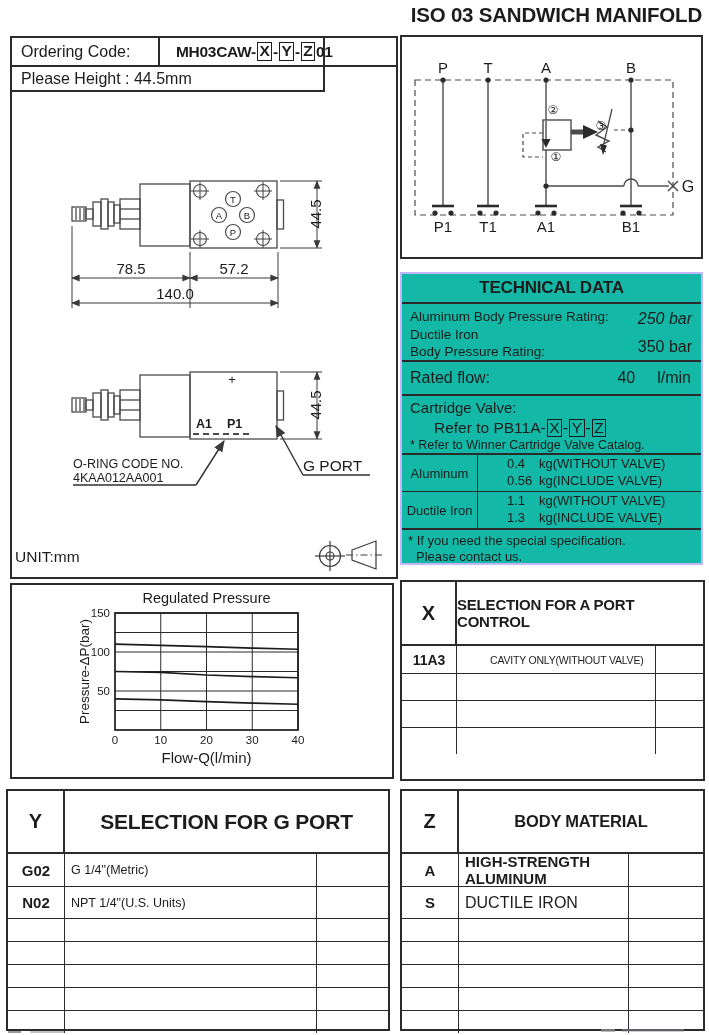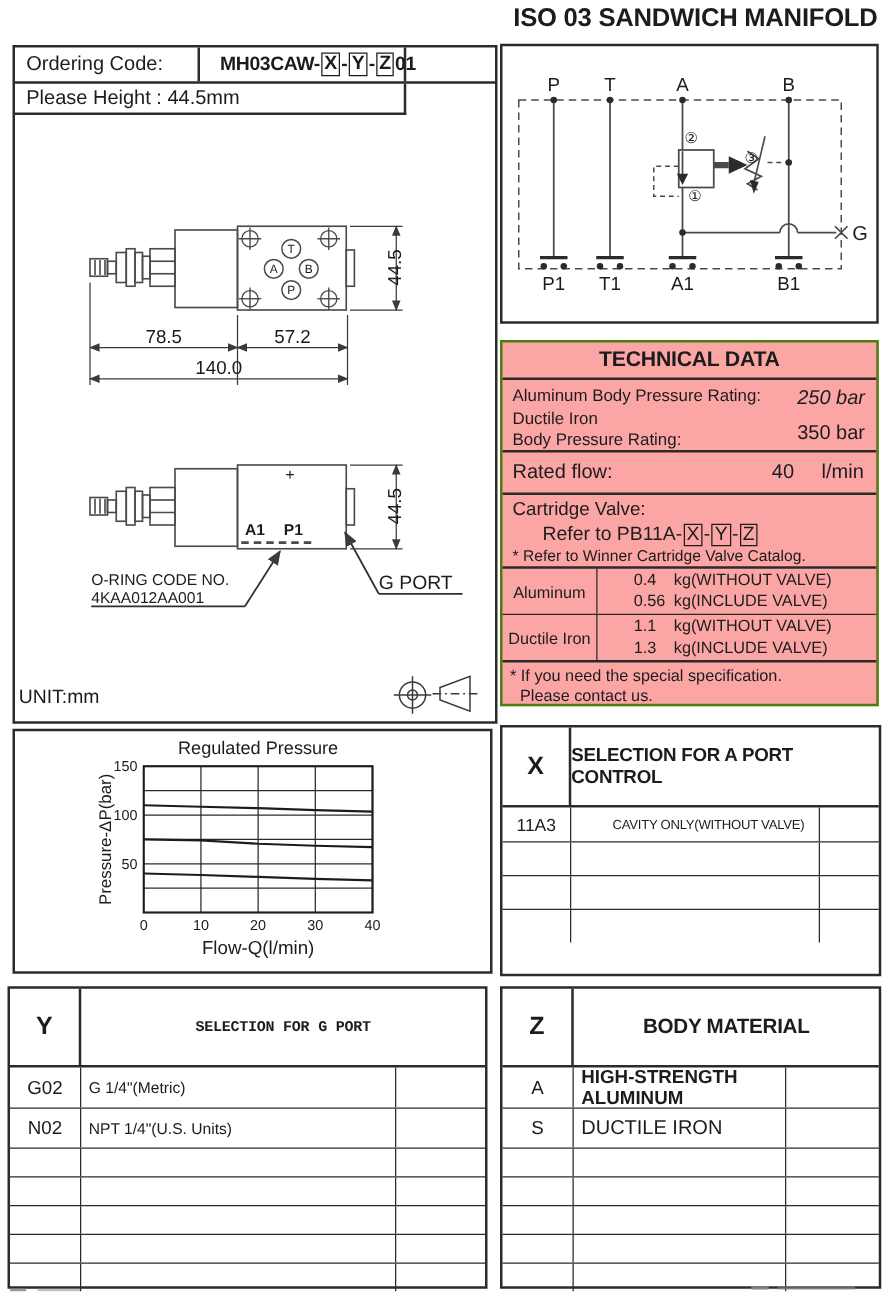--- a/index.html
+++ b/index.html
@@ -17,21 +17,21 @@
   #oc-label{width:146px;display:flex;align-items:center;padding-left:9px;font-size:16px;box-sizing:border-box;}
   #oc-value{width:167px;border-left:2px solid #2b2b2b;border-right:2px solid #2b2b2b;
             display:flex;align-items:center;padding-left:16px;font-size:15.5px;font-weight:bold;
             letter-spacing:-0.3px;box-sizing:border-box;white-space:nowrap;}
   #oc-row2{position:absolute;left:0;top:29px;width:313px;height:25px;border-bottom:2px solid #2b2b2b;
            border-right:2px solid #2b2b2b;display:flex;align-items:center;padding-left:9px;
            font-size:16px;box-sizing:border-box;}
   .bx{display:inline-block;border:1.7px solid #1c1c1c;padding:0 1.5px;line-height:1.05;margin:0 1px;}
   
   #schematic-panel{left:400px;top:35px;width:303px;height:224px;border:2px solid #2b2b2b;box-sizing:border-box;}
-  #tech-panel{left:400px;top:272px;width:303px;height:293px;border:2px solid #4d7c0f;box-sizing:border-box;background:#fca5a5;}
+  #tech-panel{left:400px;top:272px;width:303px;height:293px;border:2px solid #c4b5fd;box-sizing:border-box;background:#14b8a6;}
   #tech-header{height:28px;border-bottom:2px solid #2b2b2b;display:flex;align-items:center;justify-content:center;
                font-size:17px;font-weight:bold;letter-spacing:-0.2px;}
   #tech-ratings{position:relative;height:58px;border-bottom:2px solid #2b2b2b;padding:4px 8px 0 8px;
                 font-size:13.5px;line-height:1.3;box-sizing:border-box;}
   .rate-val{position:absolute;right:9px;font-size:16px;}
   #rate-val-1{top:5px;font-style:italic;} #rate-val-2{top:33px;}
   #tech-flow{height:34px;border-bottom:2px solid #2b2b2b;display:flex;align-items:center;
              padding:0 10px 0 8px;font-size:16px;box-sizing:border-box;}
   #tech-flow .sp{flex:1;}
   #flow-num{margin-right:22px;}
@@ -52,26 +52,26 @@
   
   .seltable{border:2px solid #2b2b2b;background:#fff;box-sizing:border-box;}
   #xtable{left:400px;top:580px;width:305px;height:201px;}
   #ytable{left:6px;top:789px;width:384px;height:242px;}
   #ztable{left:400px;top:789px;width:305px;height:242px;}
   .sel-header{display:flex;border-bottom:2px solid #2b2b2b;align-items:stretch;}
   .sel-key{display:flex;align-items:center;justify-content:center;font-weight:bold;font-size:20px;
            border-right:2px solid #2b2b2b;box-sizing:border-box;}
   .sel-title{flex:1;display:flex;align-items:center;justify-content:center;font-weight:bold;letter-spacing:-0.2px;}
   #xtable .sel-header{height:62px;} #xtable .sel-key{width:55px;} #xtable .sel-title{font-size:15px;}
-  #ytable .sel-header{height:61px;} #ytable .sel-key{width:57px;} #ytable .sel-title{font-size:12px;font-family:Liberation Mono, monospace;}
+  #ytable .sel-header{height:61px;} #ytable .sel-key{width:57px;} #ytable .sel-title{font-size:21px;}
   #ztable .sel-header{height:61px;} #ztable .sel-key{width:57px;} #ztable .sel-title{font-size:16.5px;}
   .srow{display:flex;box-sizing:border-box;}
   .srow + .srow{border-top:1.6px solid #2b2b2b;}
   .sc{box-sizing:border-box;}
-  .sc.code{display:flex;align-items:center;justify-content:center;font-weight:normal;border-right:1.6px solid #2b2b2b;}
+  .sc.code{display:flex;align-items:center;justify-content:center;font-weight:bold;border-right:1.6px solid #2b2b2b;}
   .sc.desc{display:flex;align-items:center;padding-left:6px;border-right:1.6px solid #2b2b2b;}
   .sc.tail{flex:1;}
   #xtable .srow{height:27px;} #xtable .sc.code{width:55px;font-size:14px;}
   #xtable .sc.desc{width:172px;font-size:10.5px;letter-spacing:-0.2px;margin-left:27px;}
   #ytable .srow.filled{height:32px;} #ytable .srow.empty{height:23px;}
   #ytable .sc.code{width:57px;font-size:15px;} #ytable .sc.desc{width:252px;font-size:12.5px;}
   #ztable .srow.filled{height:32px;} #ztable .srow.empty{height:23px;}
   #ztable .sc.code{width:57px;font-size:15px;} #ztable .sc.desc{width:170px;}
   #ztable .srow:nth-child(1) .sc.desc{font-size:12px;font-weight:bold;letter-spacing:-0.2px;}
   #ztable .srow:nth-child(2) .sc.desc{font-size:15px;font-weight:bold;}

